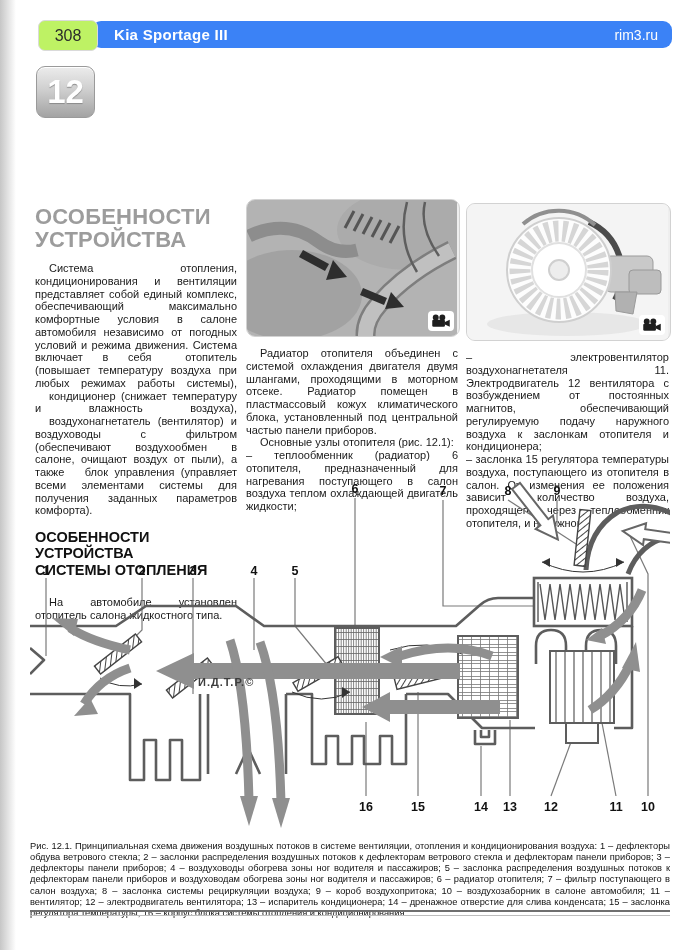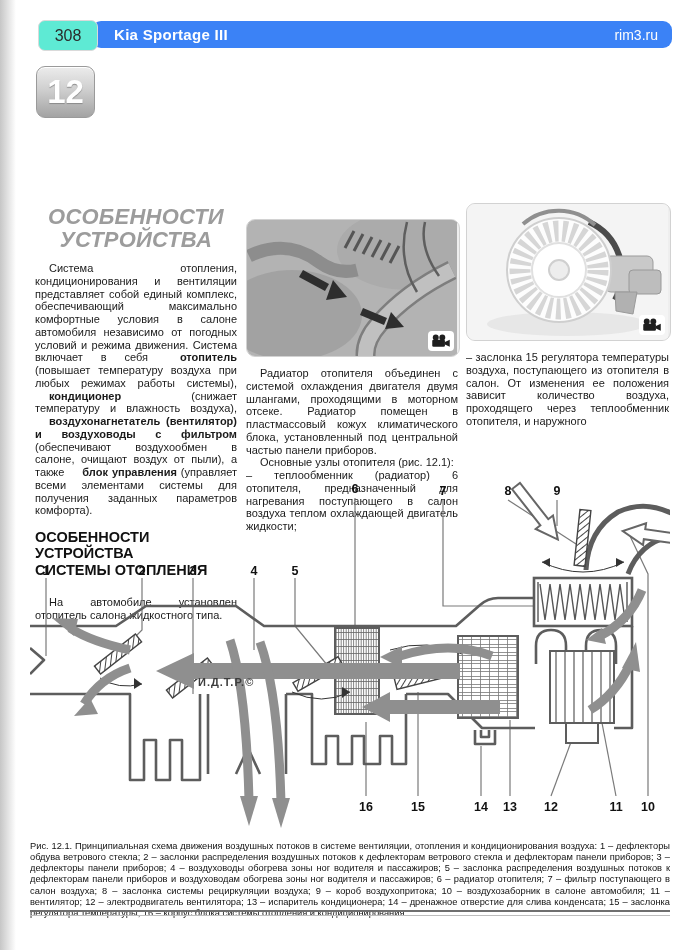--- a/index.html
+++ b/index.html
@@ -6,43 +6,43 @@
   .page{position:relative;width:700px;height:950px;background:#fff;overflow:hidden;
         font-family:"Liberation Sans",sans-serif;color:#1a1a1a;outline:1px solid #e6e6e6;}
   .spine{position:absolute;left:0;top:0;bottom:0;width:16px;
          background:linear-gradient(90deg,#c6c6c6,rgba(255,255,255,0));}
   
   .hdr-bar{position:absolute;left:92px;top:21px;width:580px;height:27px;background:#3b82f6;
            border-radius:9px;display:flex;align-items:center;justify-content:space-between;
            padding:0 14px 0 22px;box-sizing:border-box;}
   .hdr-model{color:#fff;font-weight:700;font-size:15px;letter-spacing:.3px;}
   .hdr-site{color:#fdfdfd;font-size:14px;text-align:center;}
-  .pagenum{position:absolute;left:38px;top:20px;width:58px;height:29px;background:#5eead4;
+  .pagenum{position:absolute;left:38px;top:20px;width:58px;height:29px;background:#bef264;
            border:1px solid #dadada;border-radius:7px;display:flex;align-items:center;
            justify-content:center;font-size:16px;color:#2b2b2b;z-index:2;}
   
   .chip{position:absolute;left:36px;top:66px;width:57px;height:50px;border-radius:9px;
         background:linear-gradient(180deg,#ececec 0%,#cfcfcf 45%,#a3a3a3 100%);
         border:1px solid #9a9a9a;box-shadow:inset 0 1px 0 #fff;
         display:flex;align-items:center;justify-content:center;
         font-size:33px;font-weight:700;color:#fff;text-shadow:0 1px 1px #8a8a8a;}
   .title{position:absolute;left:104px;top:62px;width:566px;font-weight:700;color:#0a0a0a;
          font-size:39px;line-height:1.02;letter-spacing:-1px;}
   
   .col{position:absolute;font-size:11px;line-height:1.16;text-align:justify;}
   .col1{left:35px;top:205px;width:202px;}
-  .col2{left:246px;top:219px;width:212px;}
+  .col2{left:246px;top:199px;width:212px;}
   .col3{left:466px;top:203px;width:203px;}
   .gray-head{font-size:22px;line-height:1.05;font-weight:700;color:#9c9c9c;
-             letter-spacing:.2px;margin:0 0 11px 0;text-align:center;font-style:italic;}
+             letter-spacing:.2px;margin:0 0 11px 0;text-align:left;}
   .sub-head{font-size:14.5px;line-height:1.12;font-weight:700;color:#111;margin:12px 0 18px 0;text-align:left;}
   .para{margin:0 0 0 0;}
   .para + .para{margin-top:0;}
   .ind{text-indent:14px;}
-  .b{font-weight:700;padding-left:14px;}
+  .b{font-weight:400;padding-left:14px;}
   
   .photo{position:relative;width:100%;height:136px;border-radius:9px;overflow:hidden;
          border:1px solid #d2d2d2;margin-bottom:10px;background:#eee;}
   .photo svg{display:block;}
   .badge{position:absolute;right:5px;bottom:5px;width:26px;height:20px;background:#fff;
          border-radius:4px;display:flex;align-items:center;justify-content:center;}
   
   .diagram{position:absolute;left:30px;top:478px;width:640px;height:362px;}
   .callout{position:absolute;transform:translateX(-50%);font-size:12.5px;font-weight:700;color:#111;}
   .wm{position:absolute;left:168px;top:198px;font-size:11px;font-weight:700;color:#3d3d3d;letter-spacing:1px;}
@@ -133,20 +133,21 @@
         <svg width="20" height="14" viewBox="0 0 22 16">
           <g fill="#1e1e1e">
             <circle cx="5" cy="4" r="3.4"></circle>
               <circle cx="12.5" cy="4" r="3.4"></circle>
             <rect x="1" y="6.5" width="14.5" height="8" rx="1.5"></rect>
             <polygon points="15.5,9 21,6.5 21,14.5 15.5,12"></polygon>
           </g>
         </svg>
       </div>
     </div>
+    <p class="para">– электровентилятор воздухонагнетателя 11. Электродвигатель 12 вентилятора с возбуждением от постоянных магнитов, обеспечивающий регулируемую подачу наружного воздуха к заслонкам отопителя и кондиционера;</p>
     <p class="para">– заслонка 15 регулятора температуры воздуха, поступающего из отопителя в салон. От изменения ее положения зависит количество воздуха, проходящего через теплообменник отопителя, и наружного</p>
   </div>
 
   <div class="diagram" id="diagram">
     <svg width="640" height="362" viewBox="0 0 640 362">
       <defs>
         <pattern id="hat" width="5" height="5" patternTransform="rotate(45)" patternUnits="userSpaceOnUse">
           <rect width="5" height="5" fill="#fff"></rect>
             <line x1="0" y1="0" x2="0" y2="5" stroke="#444" stroke-width="2"></line>
         </pattern>

